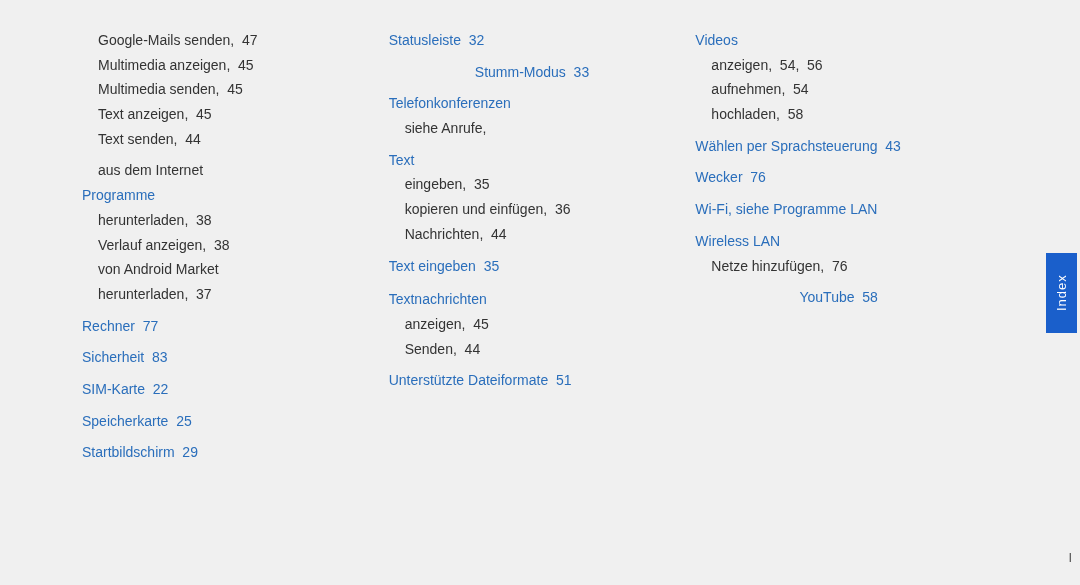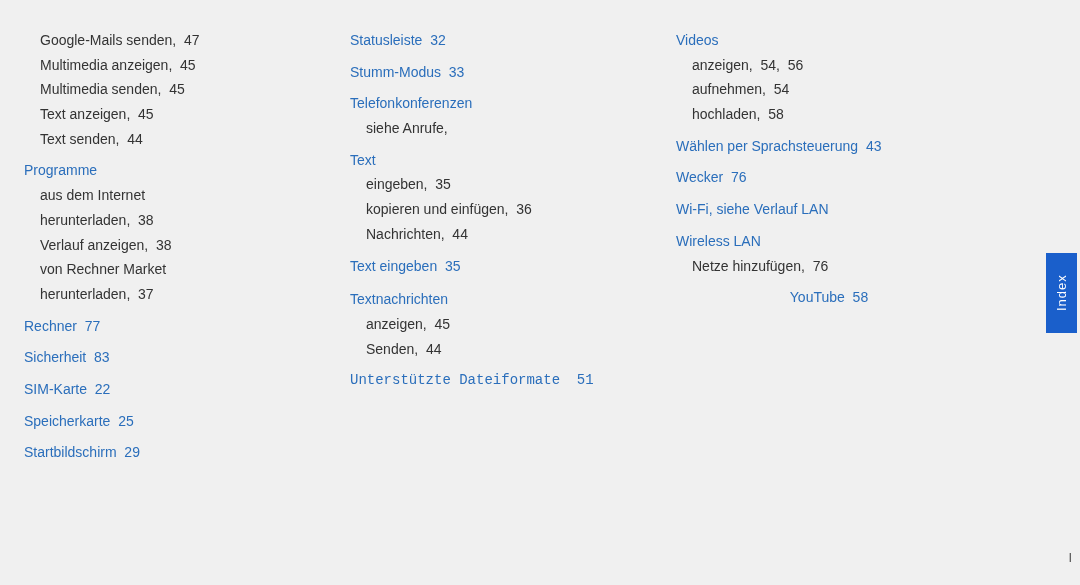--- a/index.html
+++ b/index.html
@@ -8,21 +8,21 @@
       height: 585px;
       background: #f0f0f0;
       font-family: Arial, Helvetica, sans-serif;
       font-size: 14px;
       color: #222;
       overflow: hidden;
       display: flex;
     }
     .main-content {
       flex: 1;
-      padding: 30px 40px 30px 24px;
+      padding: 30px 40px 30px 82px;
       display: flex;
       gap: 0;
     }
     .column {
       flex: 1;
       padding-right: 20px;
     }
     .entry {
       margin-bottom: 3px;
       line-height: 1.55;
@@ -77,25 +77,25 @@
 
   <div class="column">
     <div class="entry-group">
       <div class="entry entry-sub">Google-Mails senden,&nbsp; 47</div>
       <div class="entry entry-sub">Multimedia anzeigen,&nbsp; 45</div>
       <div class="entry entry-sub">Multimedia senden,&nbsp; 45</div>
       <div class="entry entry-sub">Text anzeigen,&nbsp; 45</div>
       <div class="entry entry-sub">Text senden,&nbsp; 44</div>
     </div>
     <div class="entry-group" style="margin-top:8px;">
+      <div class="entry entry-sub">aus dem Internet</div>
       <div class="entry entry-link">Programme</div>
-      <div class="entry entry-sub">aus dem Internet</div>
       <div class="entry entry-sub">herunterladen,&nbsp; 38</div>
       <div class="entry entry-sub">Verlauf anzeigen,&nbsp; 38</div>
-      <div class="entry entry-sub">von Rechner Market</div>
+      <div class="entry entry-sub">von Android Market</div>
       <div class="entry entry-sub">herunterladen,&nbsp; 37</div>
     </div>
     <div class="entry-group" style="margin-top:8px;">
       <div class="entry entry-link">Rechner&nbsp; 77</div>
     </div>
     <div class="entry-group">
       <div class="entry entry-link">Sicherheit&nbsp; 83</div>
     </div>
     <div class="entry-group">
       <div class="entry entry-link">SIM-Karte&nbsp; 22</div>
@@ -105,61 +105,61 @@
     </div>
     <div class="entry-group">
       <div class="entry entry-link">Startbildschirm&nbsp; 29</div>
     </div>
   </div>
 
   <div class="column">
     <div class="entry-group">
       <div class="entry entry-link">Statusleiste&nbsp; 32</div>
     </div>
-    <div class="entry-group" style="margin-top:6px;">
+    <div class="entry-group" style="margin-top:6px;text-align:center;">
       <div class="entry entry-link">Stumm-Modus&nbsp; 33</div>
     </div>
     <div class="entry-group" style="margin-top:6px;">
       <div class="entry entry-link">Telefonkonferenzen</div>
       <div class="entry entry-sub">siehe Anrufe,</div>
     </div>
     <div class="entry-group" style="margin-top:6px;">
       <div class="entry entry-link">Text</div>
       <div class="entry entry-sub">eingeben,&nbsp; 35</div>
       <div class="entry entry-sub">kopieren und einfügen,&nbsp; 36</div>
       <div class="entry entry-sub">Nachrichten,&nbsp; 44</div>
     </div>
     <div class="entry-group" style="margin-top:6px;">
       <div class="entry entry-link">Text eingeben&nbsp; 35</div>
     </div>
     <div class="entry-group" style="margin-top:12px;">
       <div class="entry entry-link">Textnachrichten</div>
       <div class="entry entry-sub">anzeigen,&nbsp; 45</div>
       <div class="entry entry-sub">Senden,&nbsp; 44</div>
     </div>
-    <div class="entry-group" style="margin-top:6px;font-family:Liberation Mono, monospace;">
+    <div class="entry-group" style="margin-top:6px;">
       <div class="entry entry-link">Unterstützte Dateiformate&nbsp; 51</div>
     </div>
   </div>
 
   <div class="column">
     <div class="entry-group">
       <div class="entry entry-link">Videos</div>
       <div class="entry entry-sub">anzeigen,&nbsp; 54,&nbsp; 56</div>
       <div class="entry entry-sub">aufnehmen,&nbsp; 54</div>
       <div class="entry entry-sub">hochladen,&nbsp; 58</div>
     </div>
     <div class="entry-group" style="margin-top:8px;">
       <div class="entry entry-link">Wählen per Sprachsteuerung&nbsp; 43</div>
     </div>
     <div class="entry-group">
       <div class="entry entry-link">Wecker&nbsp; 76</div>
     </div>
     <div class="entry-group">
-      <div class="entry entry-link">Wi-Fi, siehe Verlauf LAN</div>
+      <div class="entry entry-link">Wi-Fi, siehe Programme LAN</div>
     </div>
     <div class="entry-group">
       <div class="entry entry-link">Wireless LAN</div>
       <div class="entry entry-sub">Netze hinzufügen,&nbsp; 76</div>
     </div>
     <div class="entry-group" style="margin-top:8px;text-align:center;">
       <div class="entry entry-link">YouTube&nbsp; 58</div>
     </div>
   </div>
 </div>

